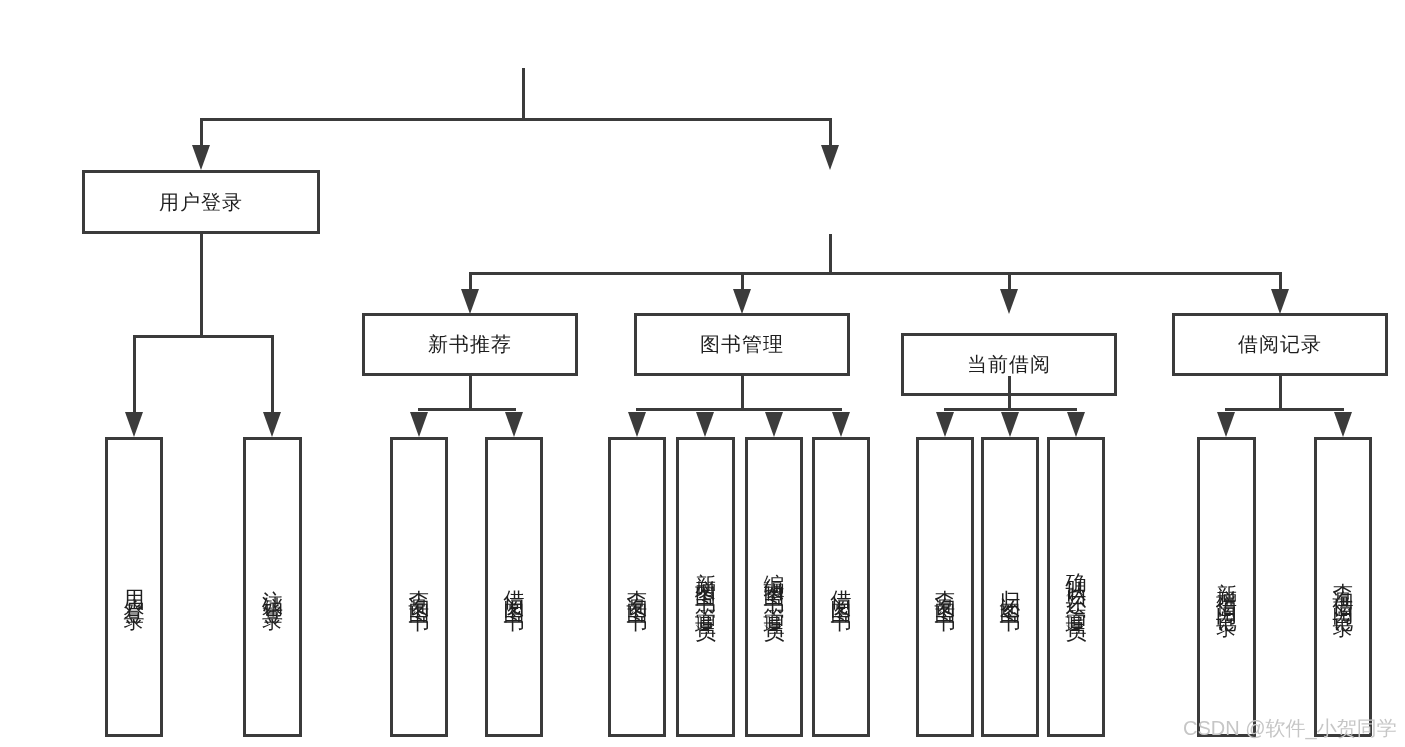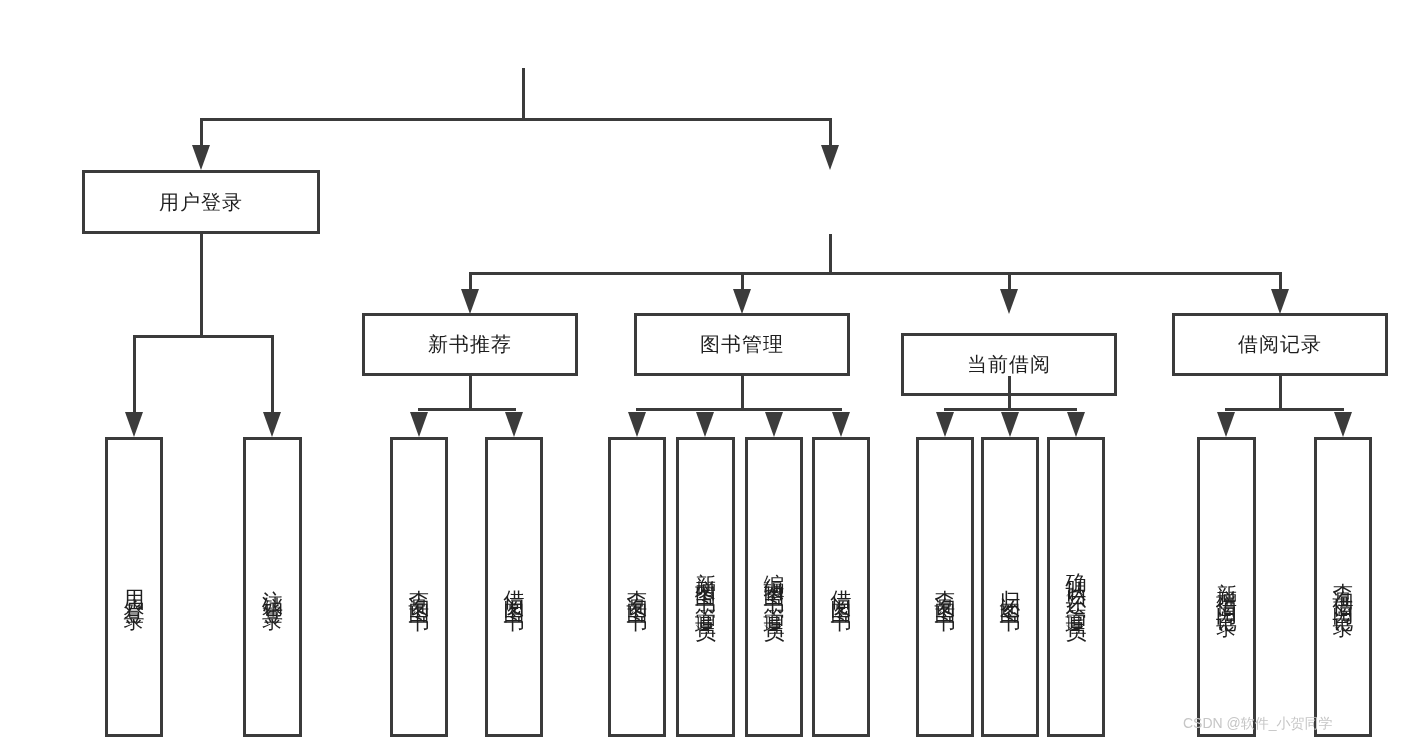--- a/index.html
+++ b/index.html
@@ -37,21 +37,21 @@
   .arrow {
     position:absolute;
     width:0; height:0;
     border-left:9px solid transparent;
     border-right:9px solid transparent;
     border-top:25px solid #3b3b3b;
   }
   .watermark {
     position:absolute;
     left:1183px; top:715px;
-    font-size:14px;
+    font-size:20px;
     color:#c6c6c6;
     white-space:nowrap;
   }
 </style>
 </head>
 <body>
 
 <div class="canvas">
 
 

